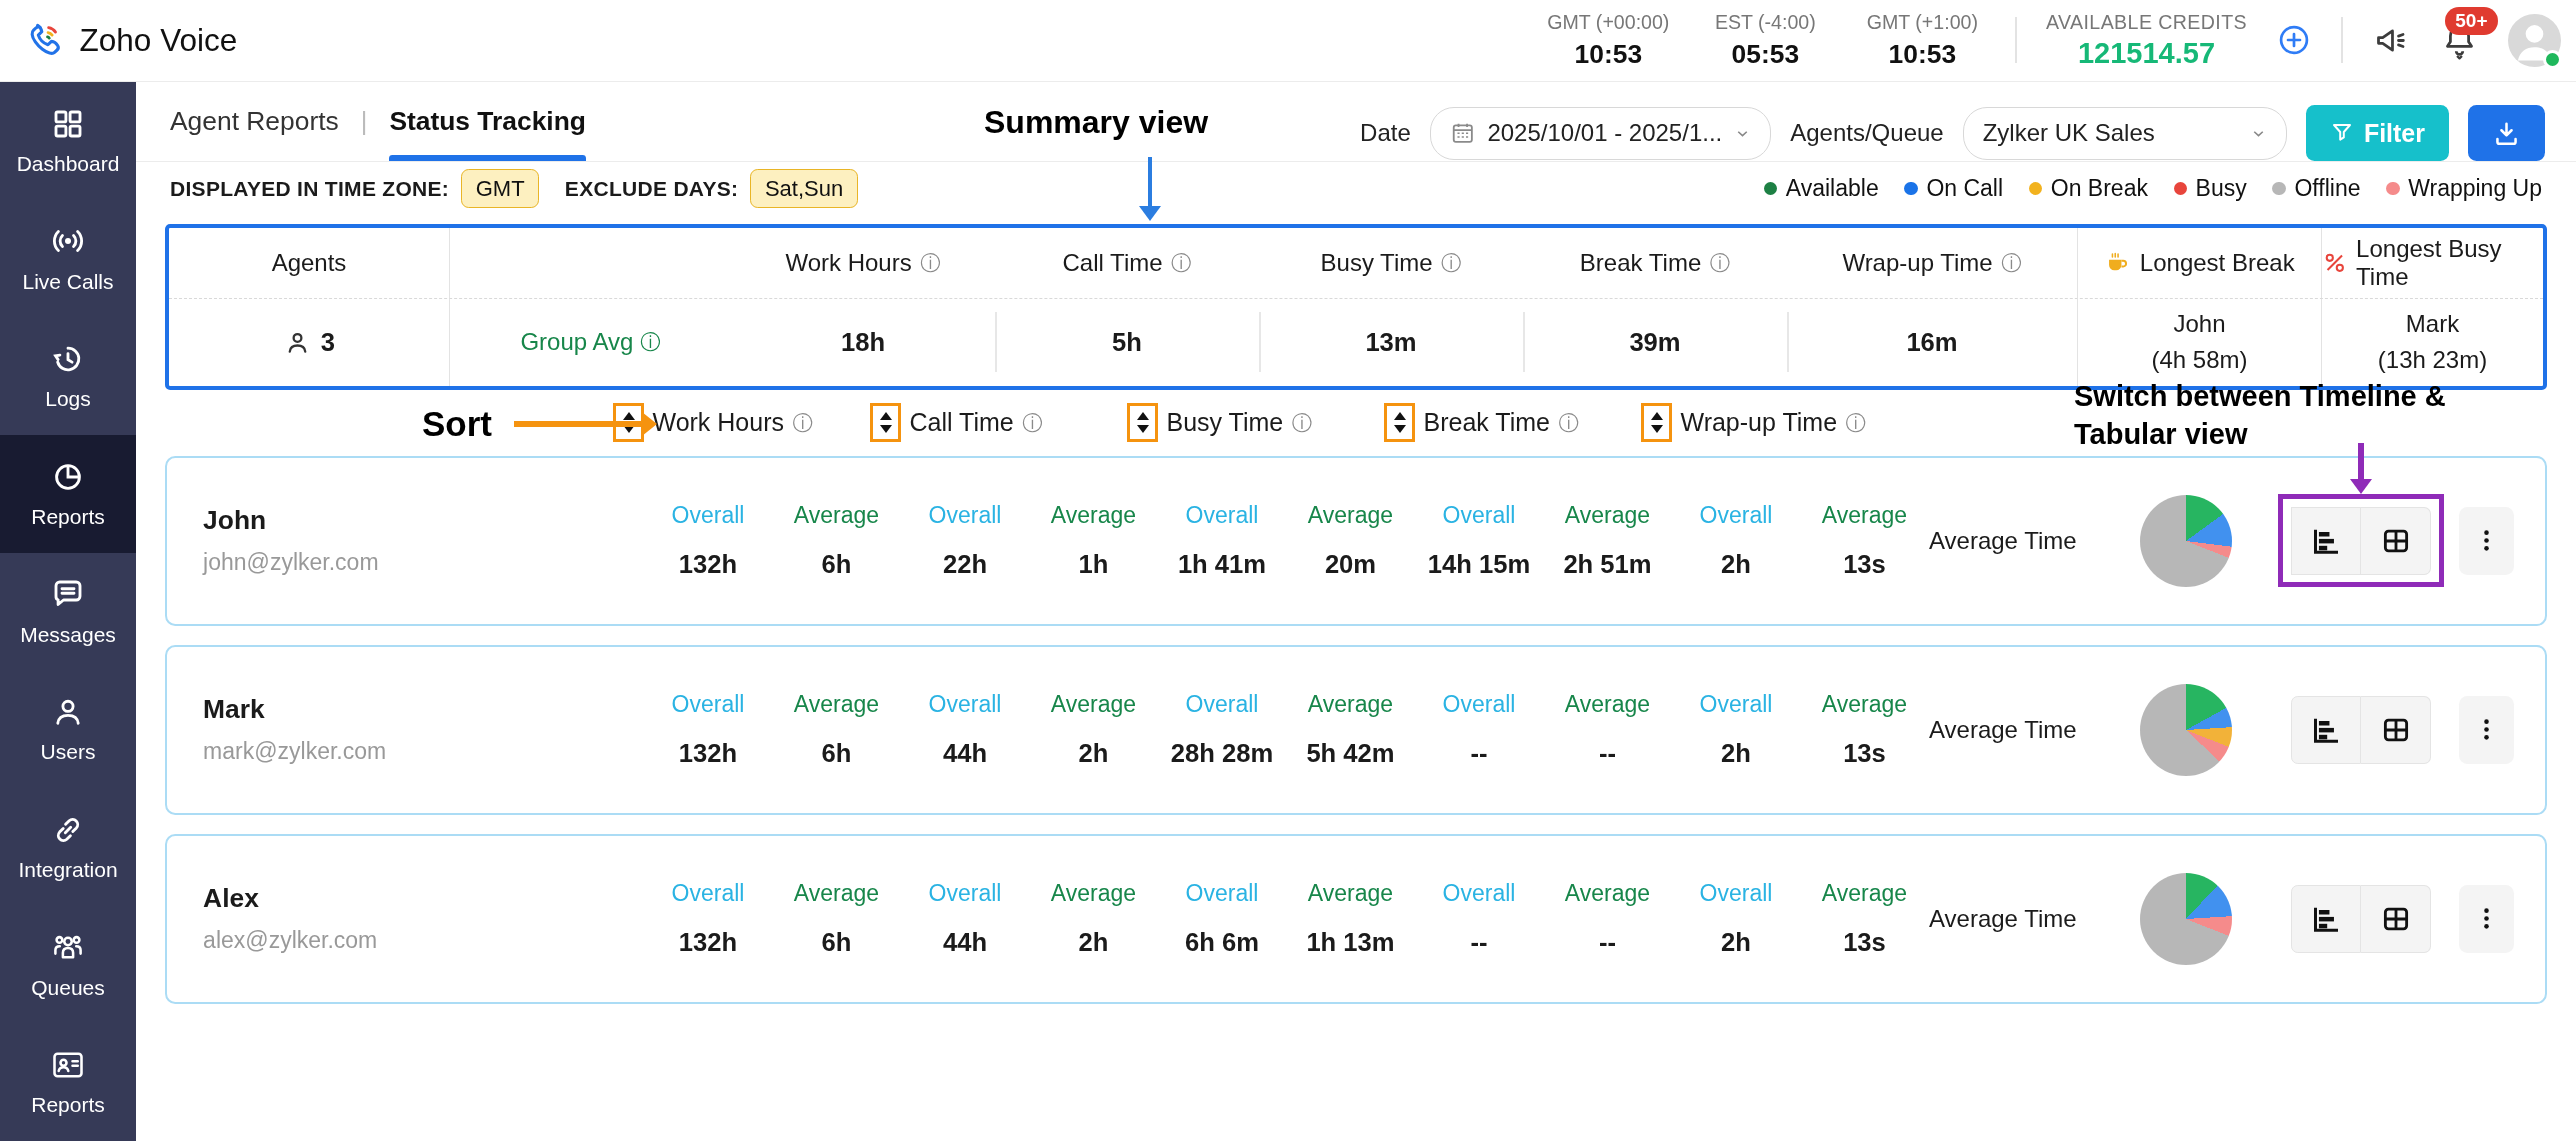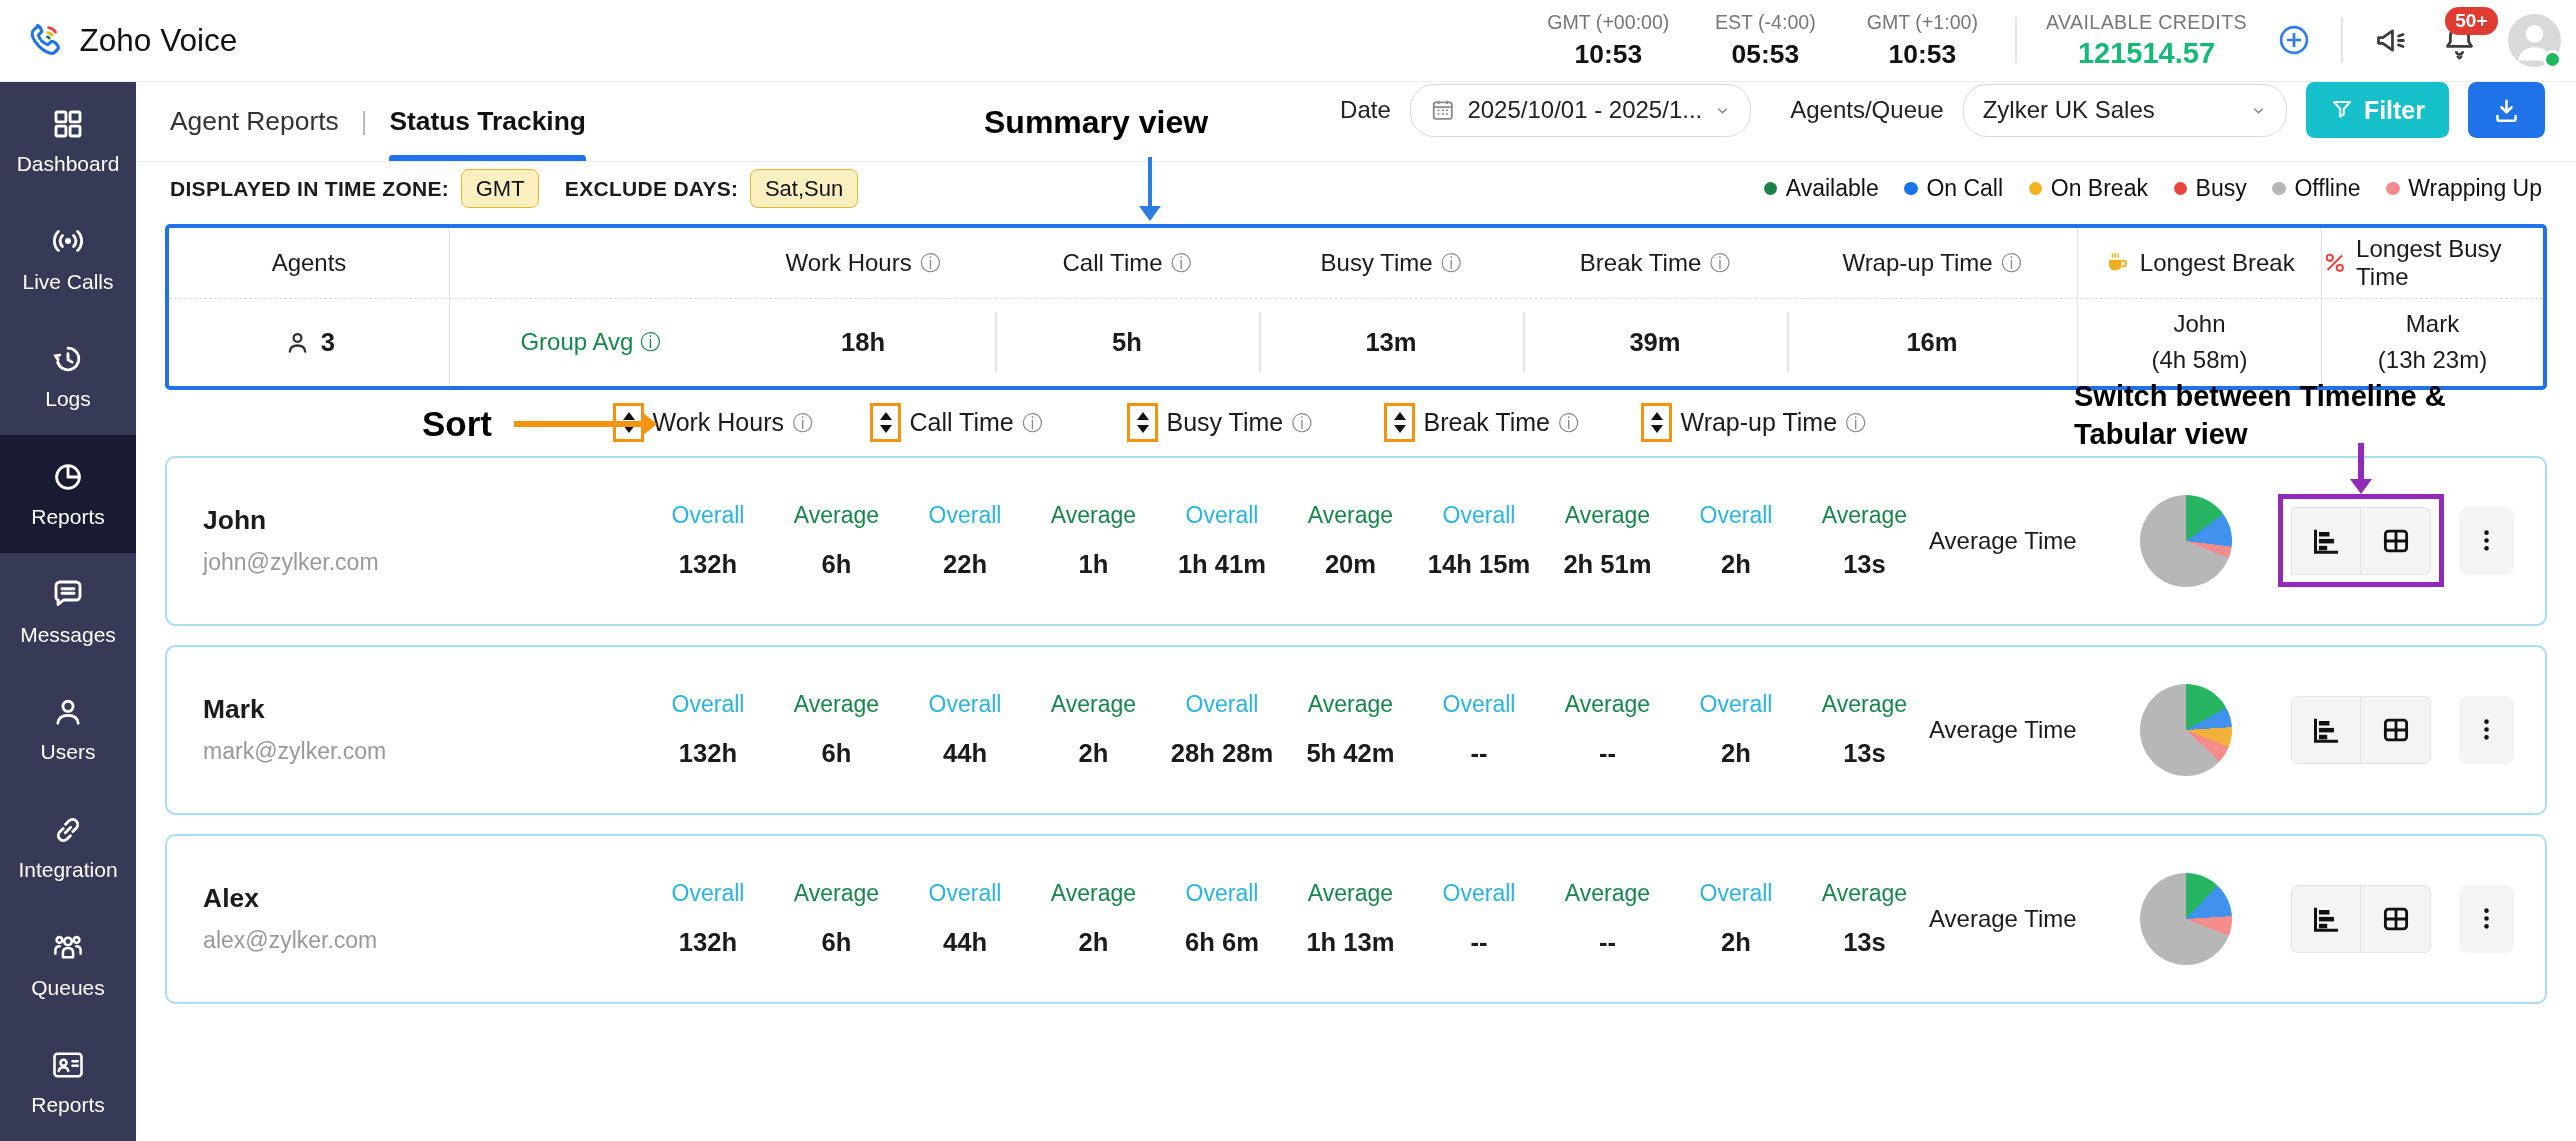--- a/index.html
+++ b/index.html
@@ -28,28 +28,28 @@
   .avatar{width:53px;height:53px;border-radius:50%;background:#d9d9d9;position:relative;flex:0 0 auto;}
   .presence{position:absolute;right:-1.7px;bottom:-1.7px;width:19px;height:19px;border-radius:50%;background:#1fb85c;border:3.4px solid #fff;}
   
   .shell{flex:1;display:flex;min-height:0;}
   .sidebar{width:136px;background:var(--sidebar);display:flex;flex-direction:column;flex:0 0 auto;}
   .side-item{height:118px;display:flex;flex-direction:column;align-items:center;justify-content:center;gap:10.2px;color:#fff;cursor:pointer;}
   .side-item.active{background:var(--sidebar-active);}
   .side-label{font-size:21px;}
   .content{flex:1;position:relative;background:#fff;min-width:0;}
   
-  .tabbar{height:80px;display:flex;align-items:flex-start;border-bottom:1.7px solid #ececec;padding:0 31px 0 34px;gap:20px;}
+  .tabbar{height:80px;display:flex;align-items:flex-end;border-bottom:1.7px solid #ececec;padding:0 31px 0 34px;gap:20px;}
   .tabs{display:flex;align-items:center;gap:22px;height:100%;}
   .tab{font-size:26.4px;color:#333;display:flex;align-items:center;height:100%;position:relative;cursor:pointer;}
   .tab-sep{color:#bbb;font-size:25.6px;}
   .tab.active{font-weight:bold;color:#111;}
   .tab.active::after{content:'';position:absolute;left:0;right:0;bottom:0;height:6px;background:var(--blue);border-radius:3.4px 3.4px 0 0;}
   .filter-area{margin-left:auto;display:flex;align-items:center;gap:19px;}
-  .field-label{font-size:24px;color:#222;margin-left:20px;}
+  .field-label{font-size:24px;color:#222;}
   .pill{display:flex;align-items:center;gap:12px;border:1.7px solid #d8d8d8;border-radius:24px;height:53px;padding:0 19px;background:#fff;font-size:24px;color:#222;cursor:pointer;}
   .pill .val{white-space:nowrap;}
   .btn-filter{display:flex;align-items:center;gap:10.2px;background:var(--teal);color:#fff;font-size:25px;font-weight:bold;border:none;border-radius:8.5px;height:56px;padding:0 24px;cursor:pointer;}
   .btn-download{background:var(--blue);border:none;border-radius:8.5px;height:56px;width:77px;display:flex;align-items:center;justify-content:center;cursor:pointer;}
   
   .infobar{height:53px;display:flex;align-items:center;padding:0 34px;}
   .info-label{font-size:21px;font-weight:bold;color:#1b1b1b;letter-spacing:0.3px;}
   .ybadge{background:var(--badge-bg);border:1.7px solid var(--badge-border);border-radius:7.7px;font-size:22px;color:#111;padding:5.1px 13.6px;margin:0 25.6px 0 12px;}
   .legend{margin-left:auto;display:flex;align-items:center;gap:25.6px;}
   .legend-item{display:flex;align-items:center;gap:8.5px;font-size:23px;color:#111;}

